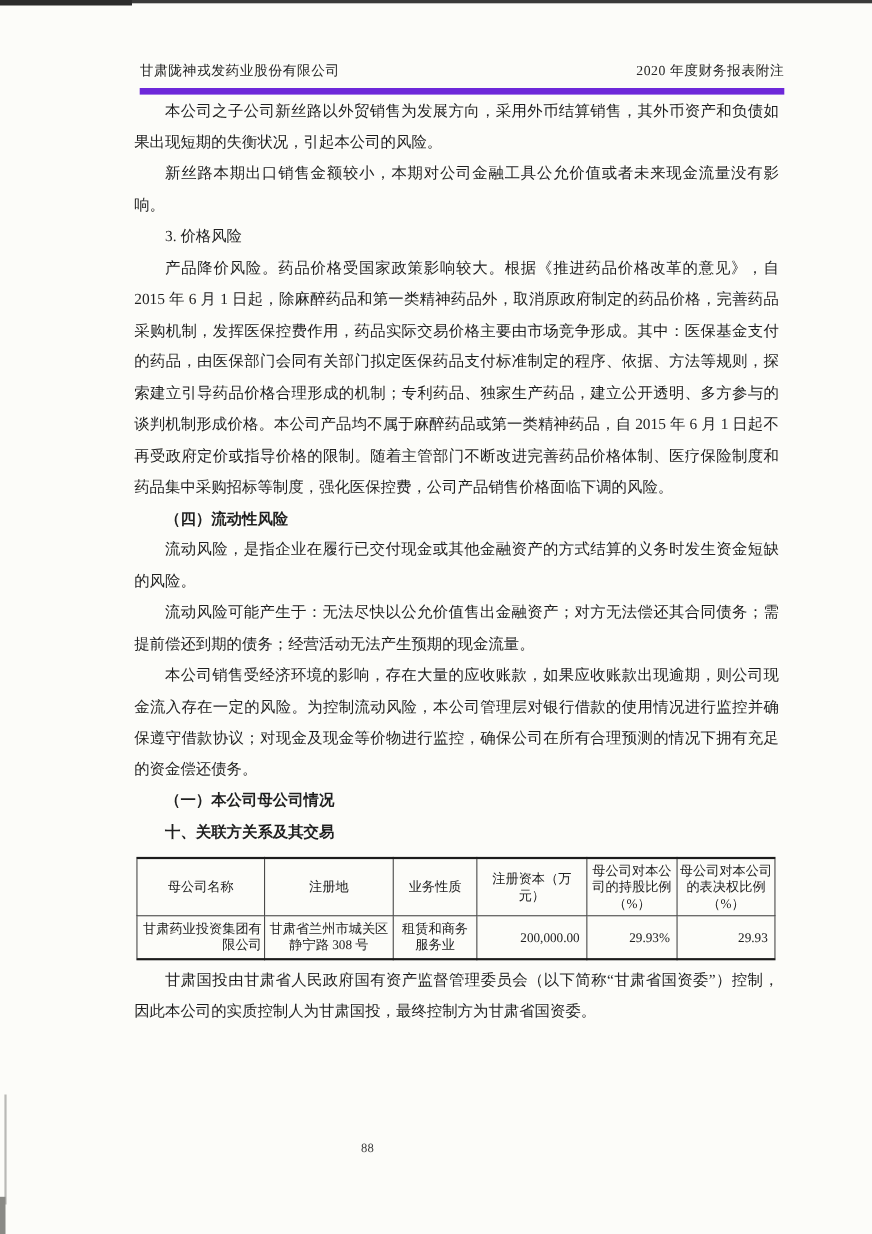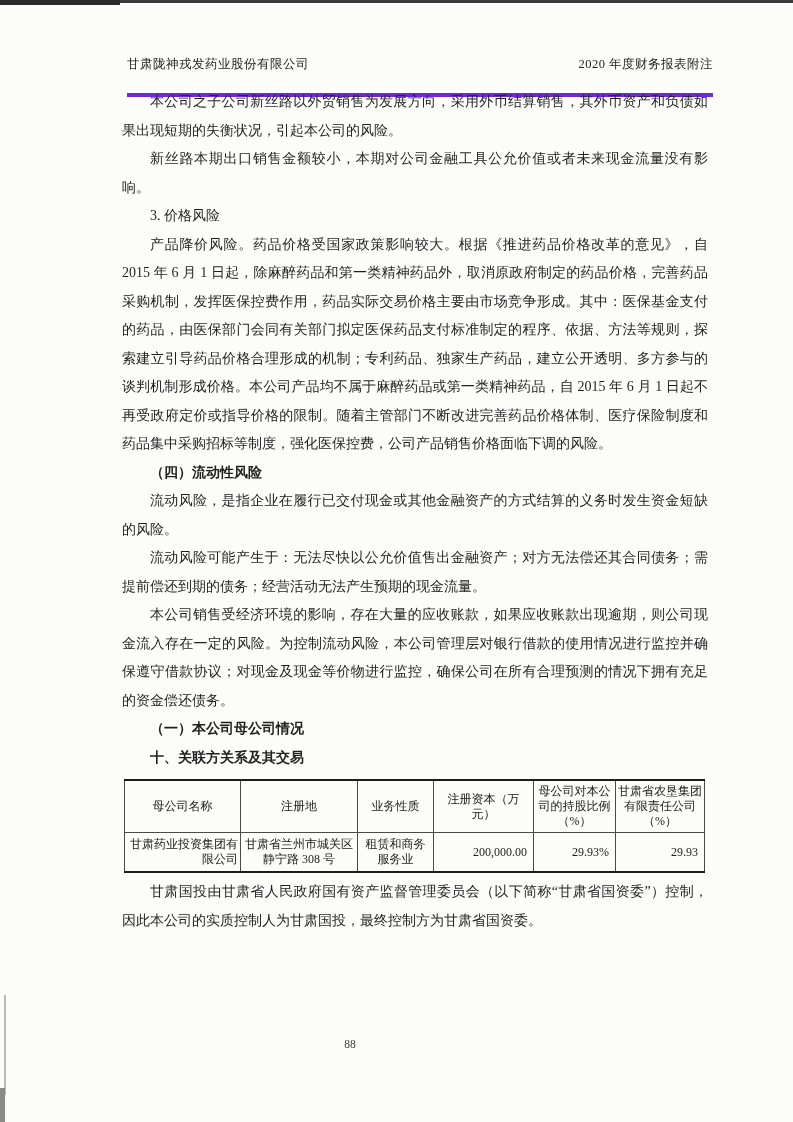--- a/index.html
+++ b/index.html
@@ -14,22 +14,22 @@
   
   .scan-top    { position: absolute; top: 0; left: 0; width: 793px; height: 3px; background: #3a3a3a; }
   .scan-top2   { position: absolute; top: 0; left: 0; width: 120px; height: 5px; background: #2c2c2c; }
   .scan-left   { position: absolute; top: 995px; left: 4px; width: 2px; height: 100px; background: #b9b9b6; }
   .scan-bl     { position: absolute; top: 1088px; left: 0; width: 5px; height: 34px; background: #8a8a86; }
 
   .page-header {
     position: absolute; top: 56px; left: 127px; width: 586px;
     display: flex; justify-content: space-between; align-items: flex-end;
     font-size: 12.5px; color: #242424;
-    border-bottom: 4px solid #6d28d9;
-    padding-bottom: 20px;
+    border-bottom: 6px solid #6d28d9;
+    padding-bottom: 7px;
     letter-spacing: 0.5px;
   }
   .doc-body {
     position: absolute; top: 88px; left: 122px; width: 586px;
     font-size: 14px; line-height: 28.5px;
     text-align: justify;
   }
   .doc-body p { margin: 0; text-indent: 2em; }
   .heading { font-weight: bold; }
   .plain-heading { font-weight: normal; }
@@ -52,21 +52,21 @@
     vertical-align: middle;
   }
   .parent-table th { text-align: center; height: 42px; }
   .parent-table td { height: 32px; }
   .parent-table .c-left  { text-align: right;  padding-left: 5px; }
   .parent-table .c-mid   { text-align: center; }
   .parent-table .c-num   { text-align: right; padding-right: 6px; }
 
   .page-footer {
     position: absolute; top: 1038px; left: 0; width: 668px;
-    text-align: center; font-size: 11.5px; color: #3c3c3c; padding-left: 16px;
+    text-align: center; font-size: 11.5px; color: #3c3c3c;
   }
 </style>
 </head>
 <body>
 
 <div class="scan-top"></div>
 <div class="scan-top2"></div>
 <div class="scan-left"></div>
 <div class="scan-bl"></div>
 
@@ -96,21 +96,21 @@
         <col style="width:82px">
         <col style="width:89px">
     </colgroup>
     <thead>
       <tr>
         <th>母公司名称</th>
         <th>注册地</th>
         <th>业务性质</th>
         <th>注册资本（万元）</th>
         <th>母公司对本公司的持股比例（%）</th>
-        <th>甘肃省农垦集团有限责任公司（%）</th>
+        <th>母公司对本公司的表决权比例（%）</th>
       </tr>
     </thead>
     <tbody>
       <tr>
         <td class="c-left">甘肃药业投资集团有限公司</td>
         <td class="c-mid">甘肃省兰州市城关区静宁路 308 号</td>
         <td class="c-mid">租赁和商务服务业</td>
         <td class="c-num">200,000.00</td>
         <td class="c-num">29.93%</td>
         <td class="c-num">29.93</td>

